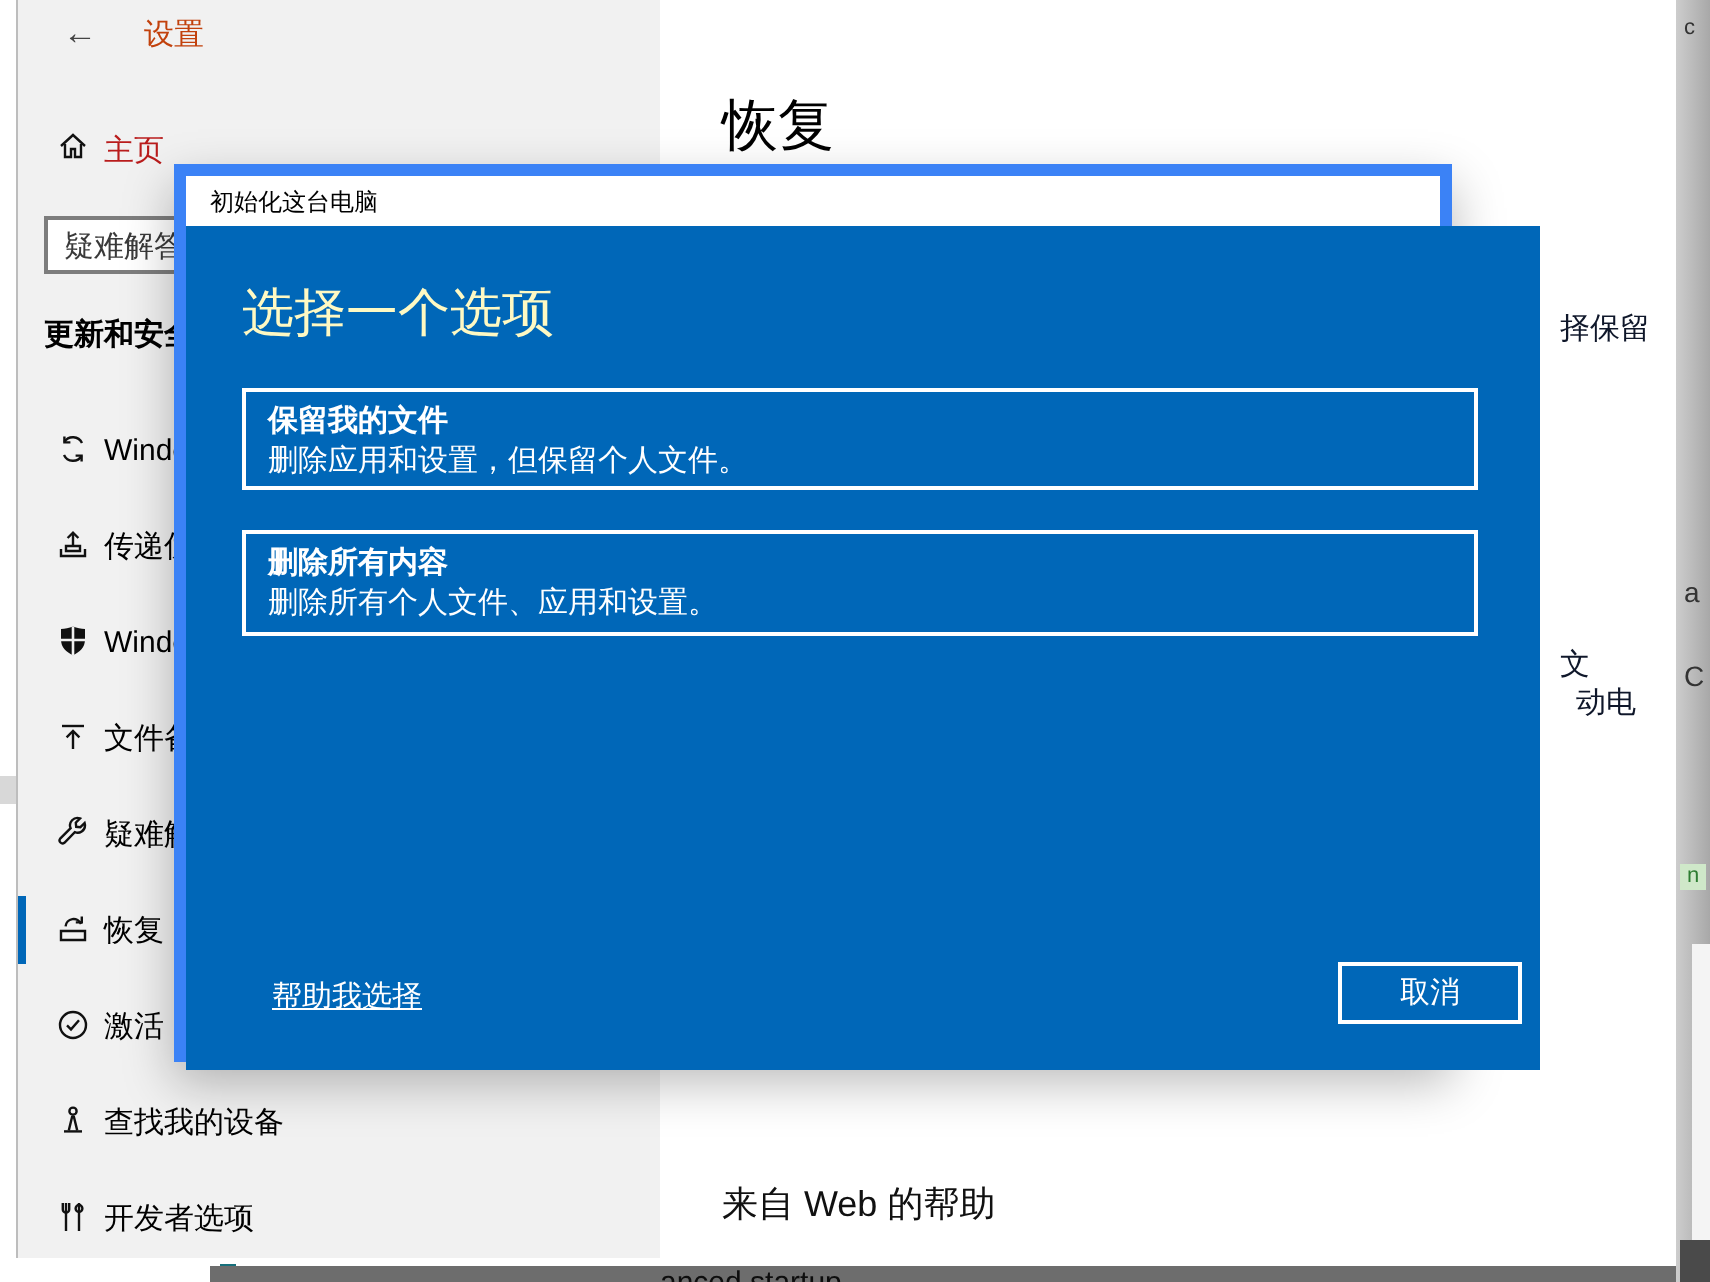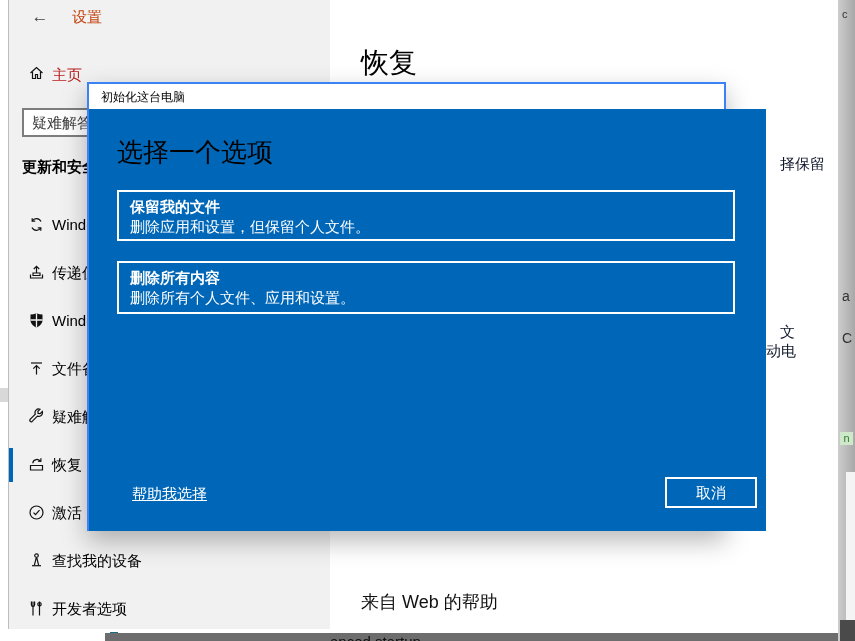--- a/index.html
+++ b/index.html
@@ -43,28 +43,28 @@
   .glyph-max { display:inline-block; width:10px; height:10px; border:1px solid #000; margin-top:9px; }
   .glyph-close { font-size:15px; color:#000; line-height:30px; }
 
   
   .main-content { position:absolute; left:321px; top:0; width:508px; height:633px; background:#fff; }
   .page-title { position:absolute; left:31px; top:44px; font-size:28px; font-weight:300; color:#000; }
   .web-help-title { position:absolute; left:31px; top:590px; font-size:18px; color:#111; }
   .frag { position:absolute; font-size:15px; color:#0f172a; white-space:nowrap; }
   .frag-1 { left:450px; top:155px; }
   .frag-2 { left:450px; top:323px; }
-  .frag-3 { left:436px; top:342px; }
-
-  
-  .dialog { position:absolute; left:87px; top:82px; width:639px; height:449px; background:#fff; border:2px solid #3b82f6; box-shadow:0 10px 24px rgba(0,0,0,.28); }
+  .frag-3 { left:458px; top:342px; }
+
+  
+  .dialog { position:absolute; left:87px; top:82px; width:639px; height:449px; background:#fff; border:6px solid #3b82f6; box-shadow:0 10px 24px rgba(0,0,0,.28); }
   .dialog-titlebar { position:absolute; left:0; top:0; width:100%; height:25px; background:#fff; }
   .dialog-title { position:absolute; left:12px; top:5px; font-size:12px; color:#000; }
   .dialog-body { position:absolute; left:0; top:25px; width:677px; height:422px; background:#0067b8; }
-  .dialog-heading { position:absolute; left:28px; top:26px; font-size:26px; font-weight:300; color:#000000; }
+  .dialog-heading { position:absolute; left:28px; top:26px; font-size:26px; font-weight:300; color:#fef9c3; }
 
   .option-card { position:absolute; left:28px; width:618px; border:2px solid #fff; color:#fff; padding:5px 11px; cursor:pointer; }
   .option-card .opt-title { font-size:15px; font-weight:bold; line-height:20px; }
   .option-card .opt-desc { font-size:15px; line-height:20px; }
   .card-keep { top:81px; height:51px; }
   .card-remove { top:152px; height:53px; }
 
   .help-link { position:absolute; left:19px; top:376px; font-size:15px; color:#fff; text-decoration:underline; cursor:pointer;margin-left:24px; }
   .cancel-btn { position:absolute; left:576px; top:368px; width:92px; height:31px; border:2px solid #fff; background:transparent; color:#fff; font-size:15px; text-align:center; line-height:27px; cursor:pointer; font-family:inherit; }
 

